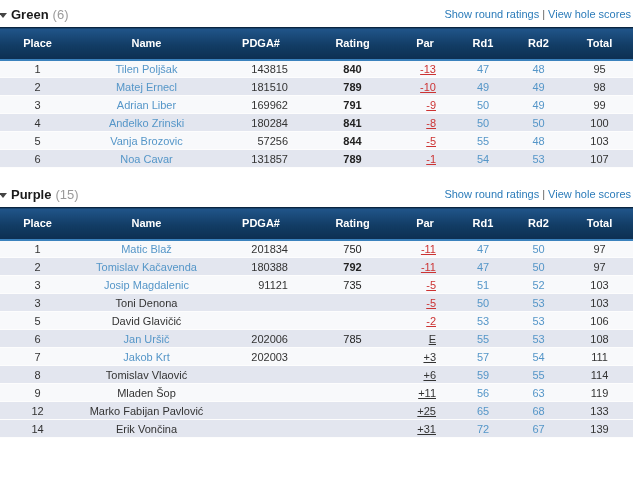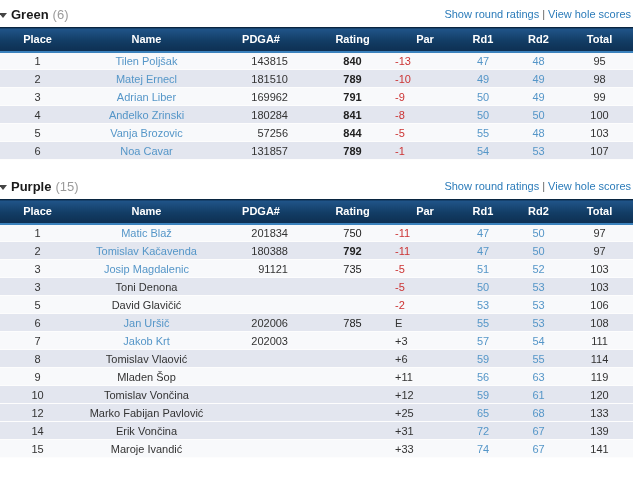--- a/index.html
+++ b/index.html
@@ -33,36 +33,36 @@
   .head-links .lnk { color:#2b7bb9; text-decoration:none; cursor:pointer; }
   .head-links .sep { color:#666; margin:0 3px; }
 
   
   table { border-collapse:collapse; width:633px; table-layout:fixed; }
   thead th {
     background:linear-gradient(180deg,#20558a 0%, #123c64 55%, #0d2f52 100%);
     border-top:1px solid #092540;
     border-bottom:2px solid #3b82bd;
     color:#ffffff; font-weight:bold; font-size:11px;
-    height:24px; padding:1px 0 2px 0; text-align:center;
+    height:32px; padding:1px 0 2px 0; text-align:center;
   }
   thead th.h-name { text-align:center; }
   thead th.h-pdga { padding-right:6px; }
   tbody td { height:18px; padding:0; border-bottom:1px solid #fdfdfd; text-align:center; }
   tr.odd  { background:#f8f9fb; }
   tr.even { background:#e3e6ef; }
 
   .c-place { color:#333; }
   .c-name  { text-align:center; }
   .pname   { color:#333; }
   .plink   { color:#5596c8; cursor:pointer; }
   .c-pdga  { text-align:right; padding-right:22px; color:#333; }
   .c-rating{ color:#222; }
   .c-rating.b { font-weight:bold; }
-  .c-par   { text-align:left; padding-right:19px; color:#333; }
+  .c-par   { text-align:right; padding-right:19px; color:#333;text-decoration:underline; }
   .c-par.neg { color:#cc3333; }
   .rdlink  { color:#5596c8; cursor:pointer; }
   .c-total { color:#333; }
 
   col.w-place{width:75px;} col.w-name{width:143px;} col.w-pdga{width:92px;}
   col.w-rating{width:85px;} col.w-par{width:60px;} col.w-rd1{width:56px;}
   col.w-rd2{width:55px;} col.w-total{width:67px;}
 </style>
 </head>
 <body>
@@ -284,55 +284,35 @@
           <td class="c-place">9</td>
           <td class="c-name"><span class="pname">Mladen Šop</span></td>
           <td class="c-pdga"></td>
           <td class="c-rating"></td>
           <td class="c-par">+11</td>
           <td class="c-rd"><span class="rdlink">56</span></td>
           <td class="c-rd"><span class="rdlink">63</span></td>
           <td class="c-total">119</td>
         </tr>
         <tr class="even">
-          <td class="c-place">10</td>
-          <td class="c-name"><span class="pname">Tomislav Vončina</span></td>
-          <td class="c-pdga"></td>
-          <td class="c-rating"></td>
-          <td class="c-par">+12</td>
-          <td class="c-rd"><span class="rdlink">59</span></td>
-          <td class="c-rd"><span class="rdlink">61</span></td>
-          <td class="c-total">120</td>
-        </tr>
-        <tr class="even">
           <td class="c-place">12</td>
           <td class="c-name"><span class="pname">Marko Fabijan Pavlović</span></td>
           <td class="c-pdga"></td>
           <td class="c-rating"></td>
           <td class="c-par">+25</td>
           <td class="c-rd"><span class="rdlink">65</span></td>
           <td class="c-rd"><span class="rdlink">68</span></td>
           <td class="c-total">133</td>
         </tr>
         <tr class="even">
           <td class="c-place">14</td>
           <td class="c-name"><span class="pname">Erik Vončina</span></td>
           <td class="c-pdga"></td>
           <td class="c-rating"></td>
           <td class="c-par">+31</td>
           <td class="c-rd"><span class="rdlink">72</span></td>
           <td class="c-rd"><span class="rdlink">67</span></td>
           <td class="c-total">139</td>
         </tr>
-        <tr class="odd">
-          <td class="c-place">15</td>
-          <td class="c-name"><span class="pname">Maroje Ivandić</span></td>
-          <td class="c-pdga"></td>
-          <td class="c-rating"></td>
-          <td class="c-par">+33</td>
-          <td class="c-rd"><span class="rdlink">74</span></td>
-          <td class="c-rd"><span class="rdlink">67</span></td>
-          <td class="c-total">141</td>
-        </tr>
       </tbody>
   </table>
 
 </div>
 
 </body></html>

